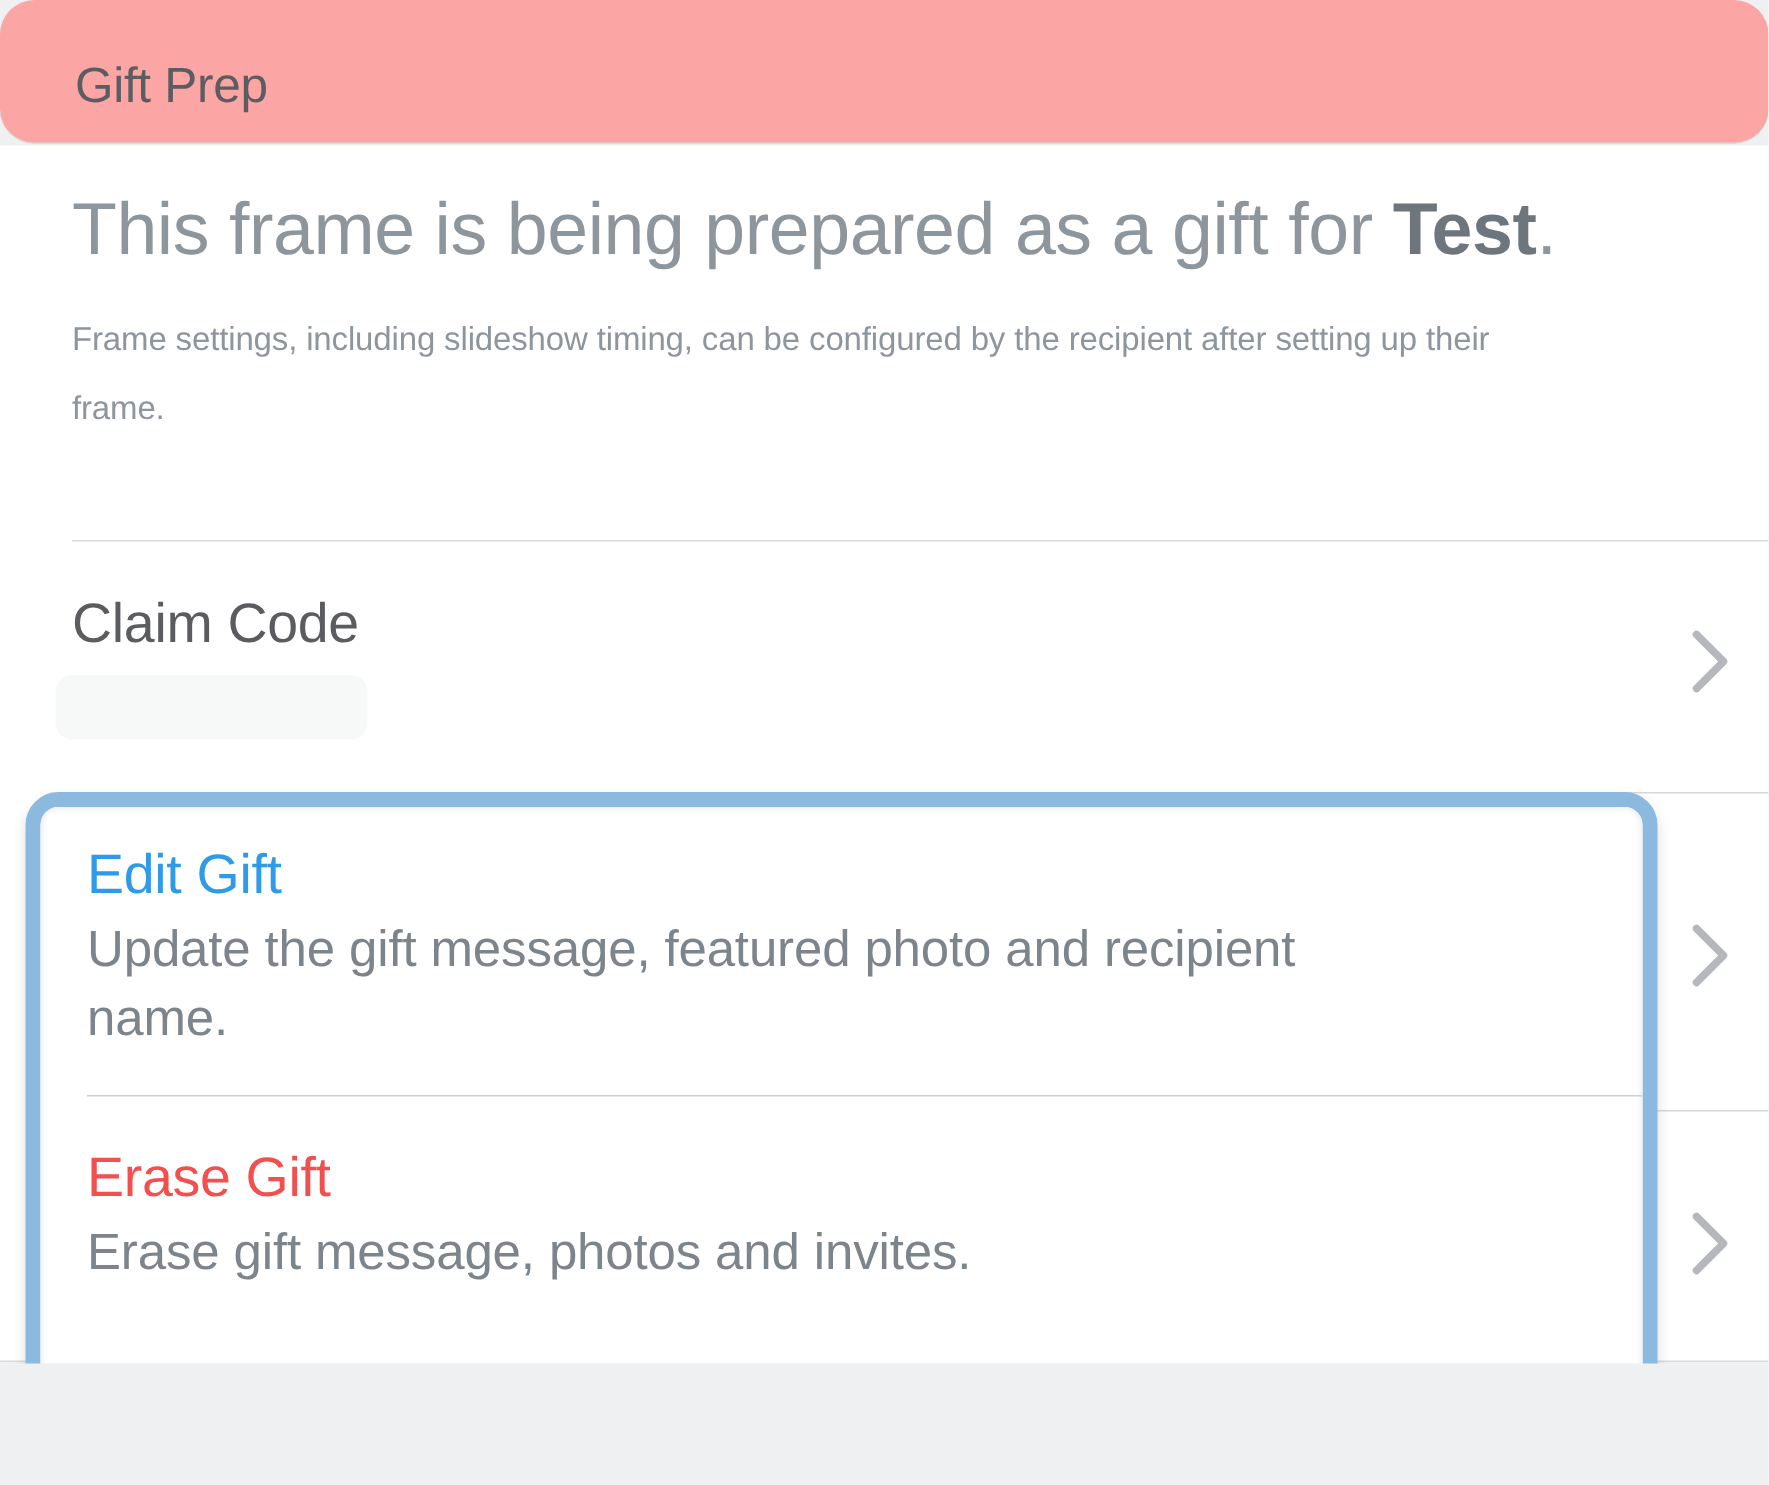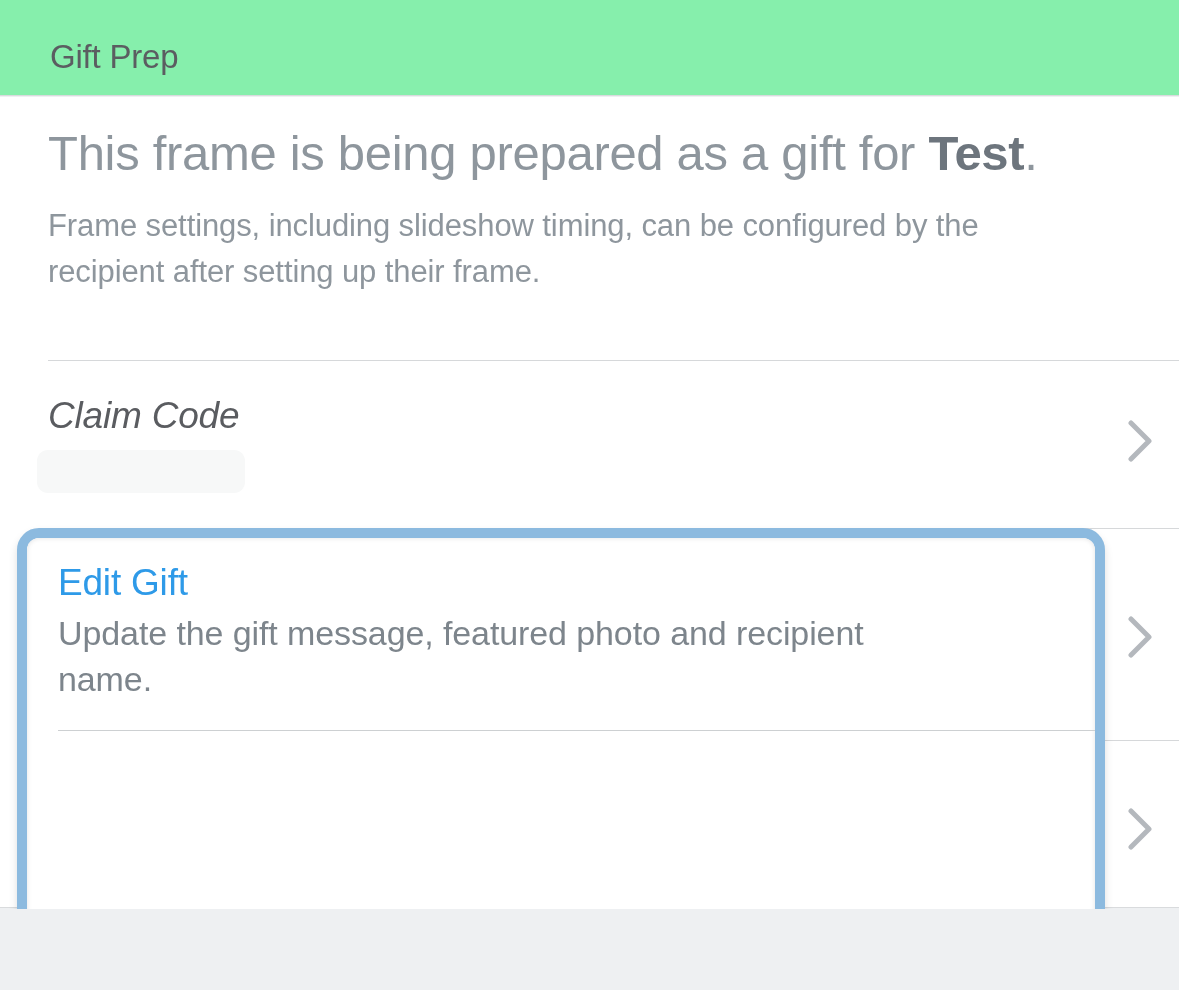--- a/index.html
+++ b/index.html
@@ -15,23 +15,24 @@
     overflow: hidden;
     position: relative;
   }
 
   
   .nav-bar {
     position: absolute;
     left: 0; top: 0;
     width: 1179px;
     height: 96px;
-    background: #86efac;
+    background: #fca5a5;
     border-bottom: 1px solid #d9dbdd;
     box-sizing: border-box;
+    border-radius: 23px;
   }
   .nav-title {
     position: absolute;
     left: 50px;
     top: 38px;
     font-size: 33px;
     color: #5b5d61;
     letter-spacing: -0.2px;
     white-space: nowrap;
   }
@@ -61,21 +62,21 @@
     letter-spacing: -0.3px;
     margin: 0;
     font-weight: normal;
   }
   .intro-head b {
     color: #6d757d;
     font-weight: bold;
   }
   .intro-sub {
     margin: 24px 0 0 0;
-    font-size: 31px;
+    font-size: 22px;
     line-height: 46px;
     color: #8e969d;
     letter-spacing: -0.1px;
     max-width: 960px;
   }
 
   .hr {
     position: absolute;
     left: 48px;
     width: 1131px;
@@ -86,21 +87,20 @@
   .hr-2 { top: 431px; }
   .hr-3 { top: 643px; }
 
   
   .row-claim {
     position: absolute;
     left: 0;
     top: 264px;
     width: 1092px;
     height: 167px;
-    font-style: italic;
   }
   .claim-label {
     position: absolute;
     left: 48px;
     top: 34px;
     font-size: 37px;
     color: #5a5c60;
     letter-spacing: -0.2px;
   }
   .claim-value {
@@ -239,17 +239,21 @@
 <div class="highlight">
   <div class="highlight-inner">
 
     <div class="opt opt-edit">
       <div class="opt-title blue">Edit Gift</div>
       <div class="opt-desc">Update the gift message, featured photo and recipient name.</div>
     </div>
 
     <div class="inner-divider"></div>
 
+    <div class="opt opt-erase">
+      <div class="opt-title red">Erase Gift</div>
+      <div class="opt-desc">Erase gift message, photos and invites.</div>
+    </div>
 
   </div>
 </div>
 
 <div class="footer-strip"></div>
 
 </body></html>

